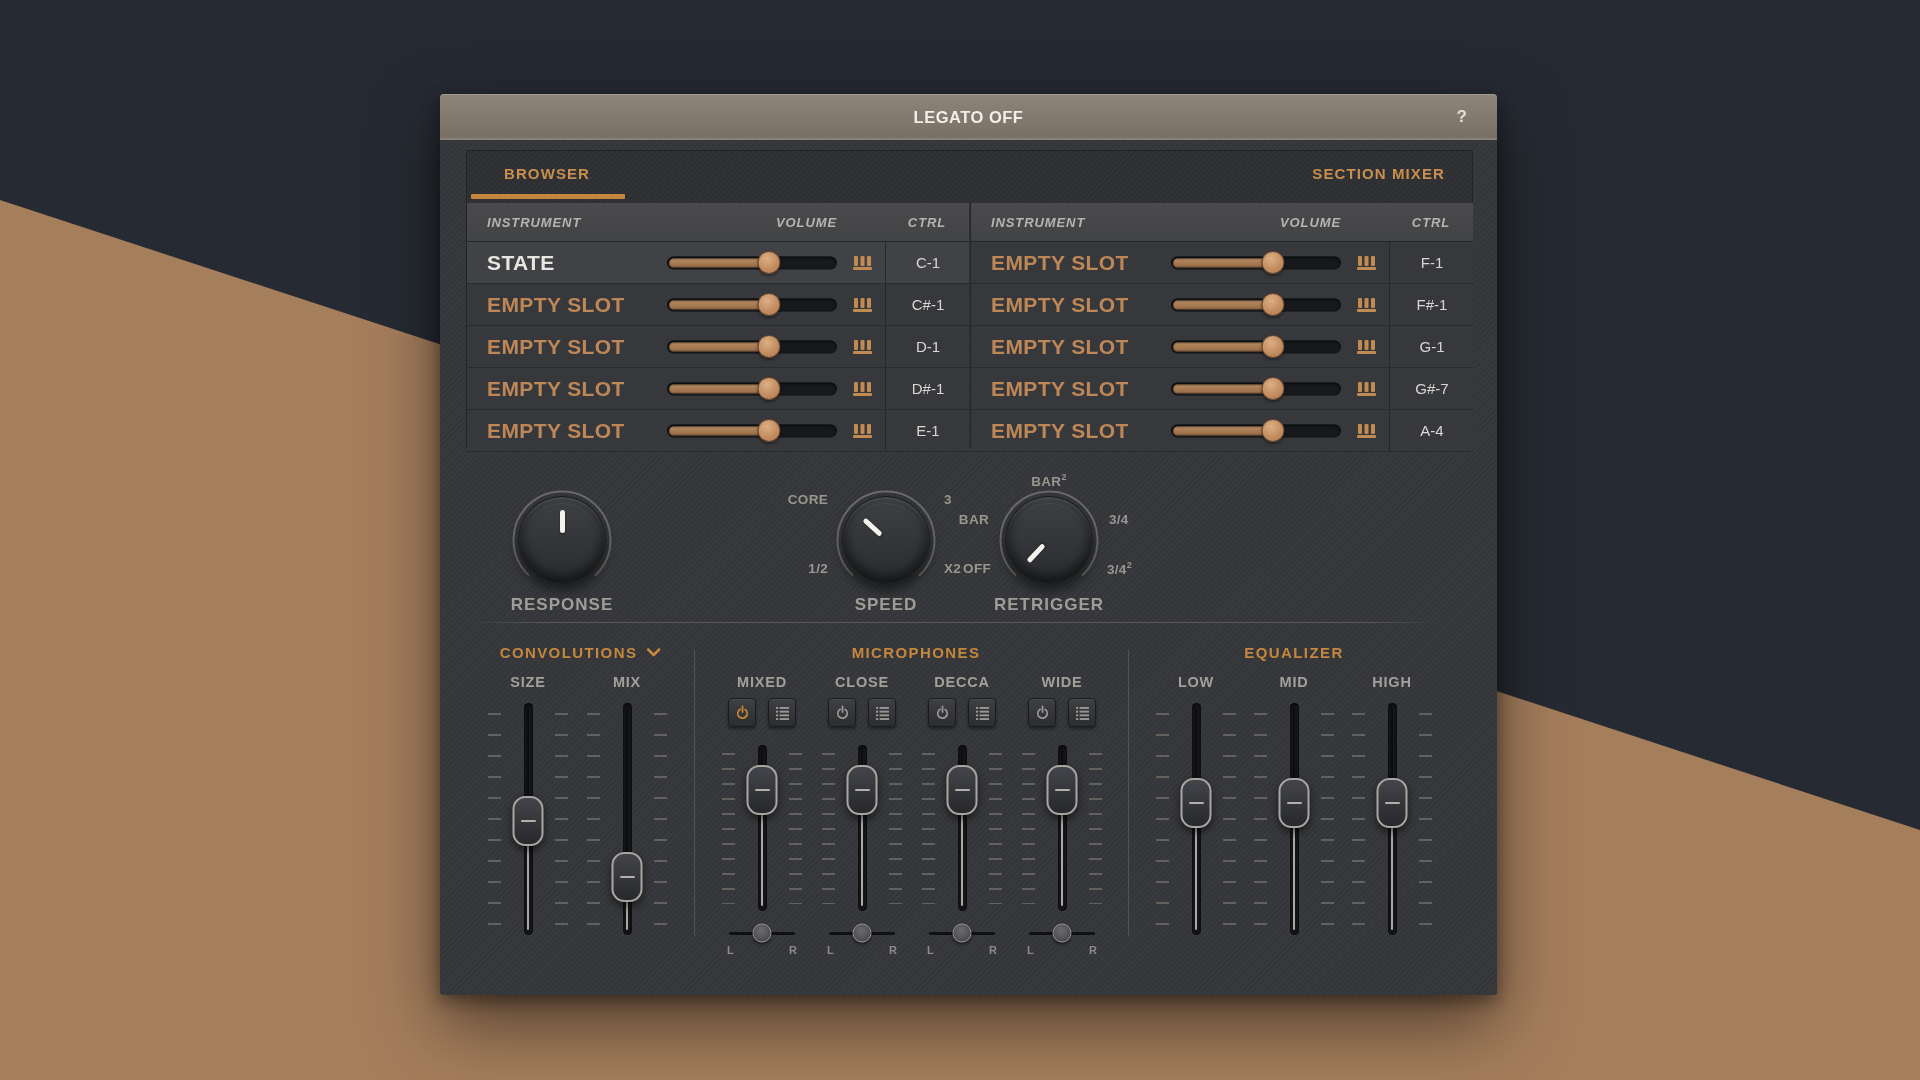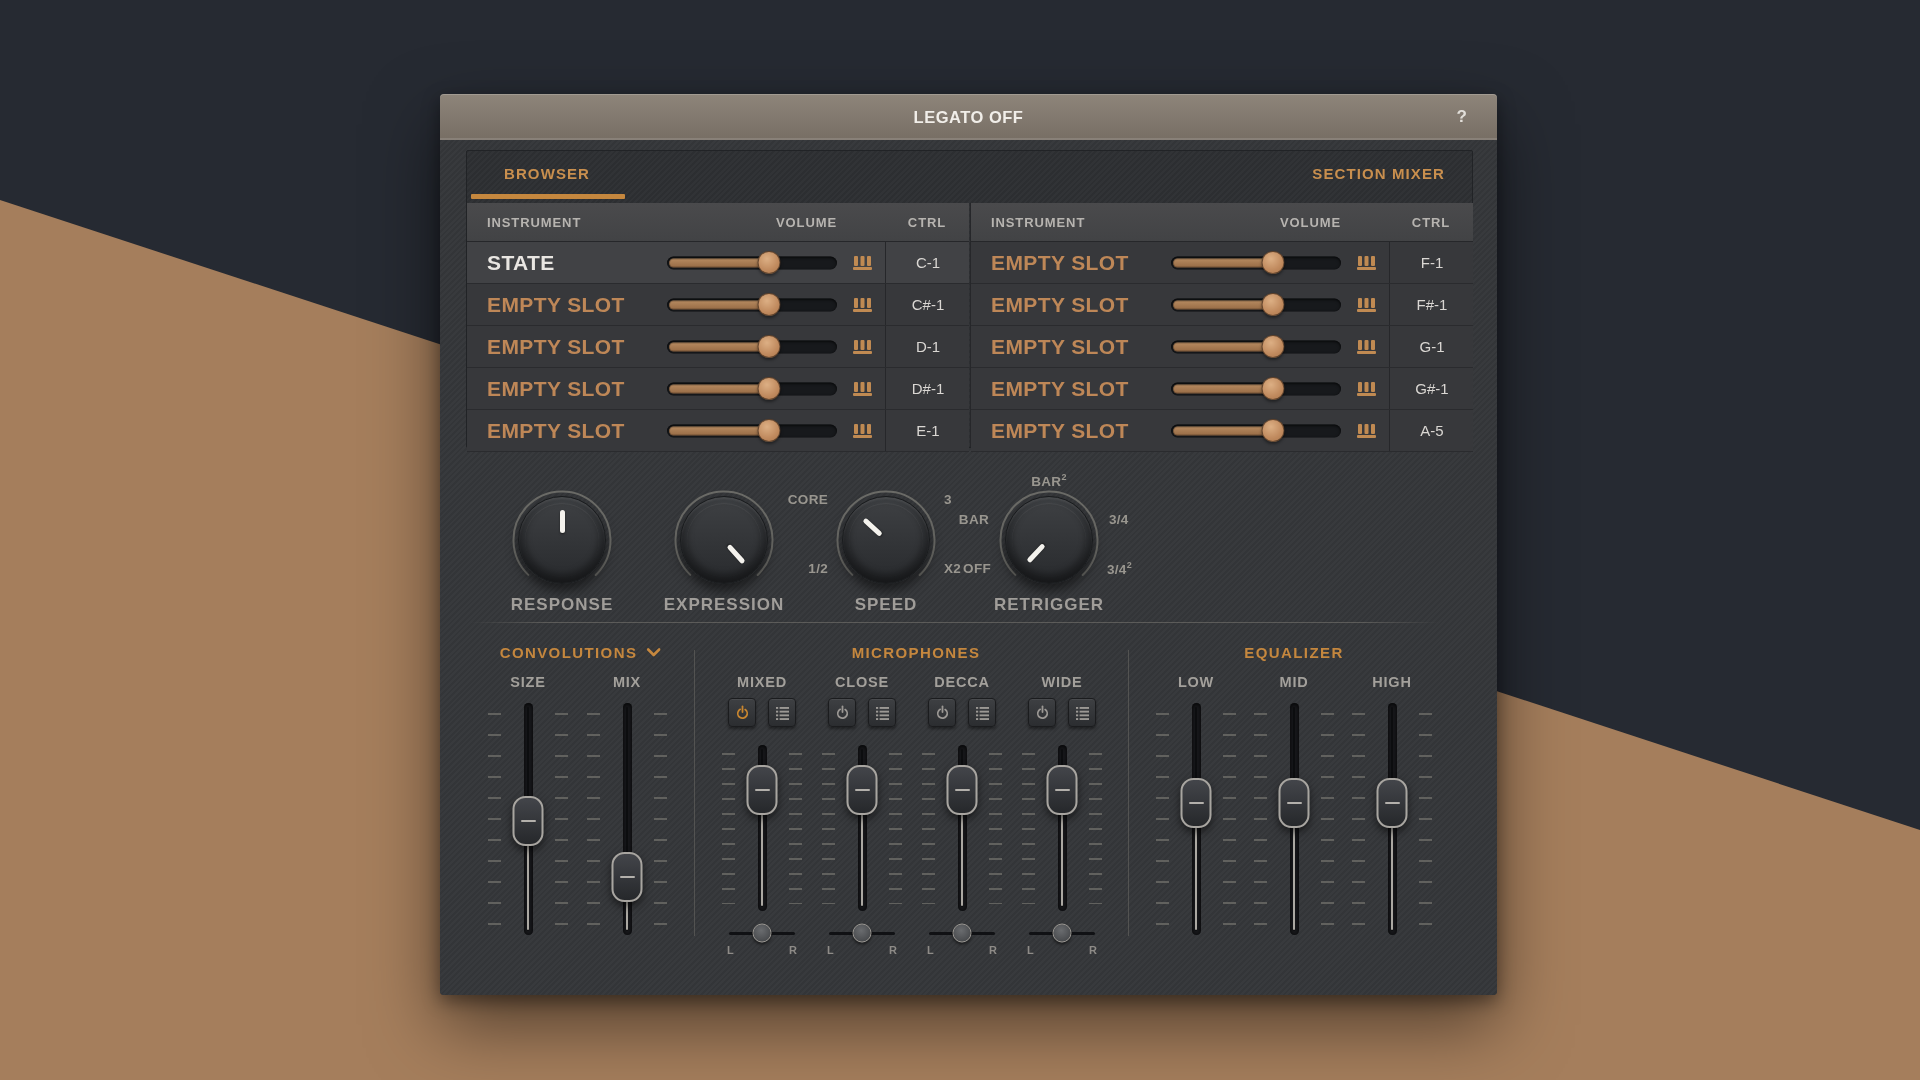--- a/index.html
+++ b/index.html
@@ -34,21 +34,21 @@
   .tab{position:absolute;top:14px;font-size:15px;font-weight:bold;letter-spacing:1.1px;color:#C98F4E;cursor:pointer;}
   .tab-browser{left:37px;}
   .tab-mixer{right:27px;}
   .tab-underline{position:absolute;left:4px;top:43px;width:154px;height:5px;background:#C5873E;border-radius:1px;}
   
   .table{position:absolute;left:0;top:52px;right:0;bottom:0;}
   .half{position:absolute;top:0;bottom:0;width:502px;}
   .half.lh{left:0;}
   .half.rh{left:503px;border-left:1px solid #26272A;}
   .thead{position:relative;height:38px;background:linear-gradient(#4A4A4C,#424345);
-    border-bottom:1px solid #26272A;}
+    border-bottom:1px solid #26272A;font-style:italic;}
   .th{position:absolute;top:50%;transform:translateY(-50%);color:#B7B4B0;font-size:13px;
     font-weight:600;letter-spacing:.9px;}
   .th-inst{left:20px;}
   .th-vol{left:200px;width:170px;text-align:right;}
   .th-ctrl{left:418px;width:84px;text-align:center;}
   .thead .th-ctrl{border:none;}
   .trow{position:relative;height:41px;background:#37383B;border-bottom:1px solid #2A2B2E;cursor:pointer;}
   .trow.loaded{background:#414245;}
   .inst{position:absolute;left:20px;top:50%;transform:translateY(-50%);
     color:#BE8757;font-size:21px;font-weight:bold;letter-spacing:.4px;}
@@ -316,71 +316,58 @@
               <div class="vol-thumb" style="left: 60%;"></div>
             </div>
             <span class="keys"><svg width="19" height="14" viewBox="0 0 19 14">
                   <g fill="#C08A52">
                     <rect x="0" y="11" width="19" height="3" rx="1"></rect>
                     <rect x="1" y="0" width="4" height="10" rx="1"></rect>
                     <rect x="7.5" y="0" width="4" height="10" rx="1"></rect>
                     <rect x="14" y="0" width="4" height="10" rx="1"></rect>
                   </g>
                 </svg></span>
-            <span class="ctrl-cell">G#-1</span>
-          </div>
-
-          <div class="trow">
-            <span class="inst">EMPTY SLOT</span>
-            <div class="vol">
-              <div class="vol-fill" style="width: 60%;"></div>
-              <div class="vol-thumb" style="left: 60%;"></div>
-            </div>
-            <span class="keys"><svg width="19" height="14" viewBox="0 0 19 14">
-                  <g fill="#C08A52">
-                    <rect x="0" y="11" width="19" height="3" rx="1"></rect>
-                    <rect x="1" y="0" width="4" height="10" rx="1"></rect>
-                    <rect x="7.5" y="0" width="4" height="10" rx="1"></rect>
-                    <rect x="14" y="0" width="4" height="10" rx="1"></rect>
-                  </g>
-                </svg></span>
-            <span class="ctrl-cell">A-5</span>
+            <span class="ctrl-cell">G#-7</span>
+          </div>
+
+          <div class="trow">
+            <span class="inst">EMPTY SLOT</span>
+            <div class="vol">
+              <div class="vol-fill" style="width: 60%;"></div>
+              <div class="vol-thumb" style="left: 60%;"></div>
+            </div>
+            <span class="keys"><svg width="19" height="14" viewBox="0 0 19 14">
+                  <g fill="#C08A52">
+                    <rect x="0" y="11" width="19" height="3" rx="1"></rect>
+                    <rect x="1" y="0" width="4" height="10" rx="1"></rect>
+                    <rect x="7.5" y="0" width="4" height="10" rx="1"></rect>
+                    <rect x="14" y="0" width="4" height="10" rx="1"></rect>
+                  </g>
+                </svg></span>
+            <span class="ctrl-cell">A-4</span>
           </div>
         </div>
 
       </div>
     </div>
 
     <div class="knob-unit" style="left:70px">
       <div class="knob">
         <svg class="arc" width="104" height="104" viewBox="0 0 104 104">
             <circle cx="52" cy="52" r="48.5" fill="none" stroke="#6B6B67" stroke-width="2" stroke-linecap="round" stroke-dasharray="230 74.7" transform="rotate(134 52 52)"></circle>
           </svg>
         <div class="knob-bodyring"></div>
         <div class="knob-face"></div>
         <div class="pointer-wrap" style="transform: rotate(0deg);">
             <div class="pointer"></div>
           </div>
       </div>
       <div class="knob-label">RESPONSE</div>
     </div>
 
-    <div class="knob-unit" style="left:232px">
-      <div class="knob">
-        <svg class="arc" width="104" height="104" viewBox="0 0 104 104">
-            <circle cx="52" cy="52" r="48.5" fill="none" stroke="#6B6B67" stroke-width="2" stroke-linecap="round" stroke-dasharray="230 74.7" transform="rotate(134 52 52)"></circle>
-          </svg>
-        <div class="knob-bodyring"></div>
-        <div class="knob-face"></div>
-        <div class="pointer-wrap" style="transform: rotate(138deg);">
-            <div class="pointer"></div>
-          </div>
-      </div>
-      <div class="knob-label">EXPRESSION</div>
-    </div>
 
     <div class="knob-unit" style="left:394px">
       <div class="knob">
         <svg class="arc" width="104" height="104" viewBox="0 0 104 104">
             <circle cx="52" cy="52" r="48.5" fill="none" stroke="#6B6B67" stroke-width="2" stroke-linecap="round" stroke-dasharray="230 74.7" transform="rotate(134 52 52)"></circle>
           </svg>
         <div class="knob-bodyring"></div>
         <div class="knob-face"></div>
         <div class="pointer-wrap" style="transform: rotate(-48deg);">
             <div class="pointer"></div>

